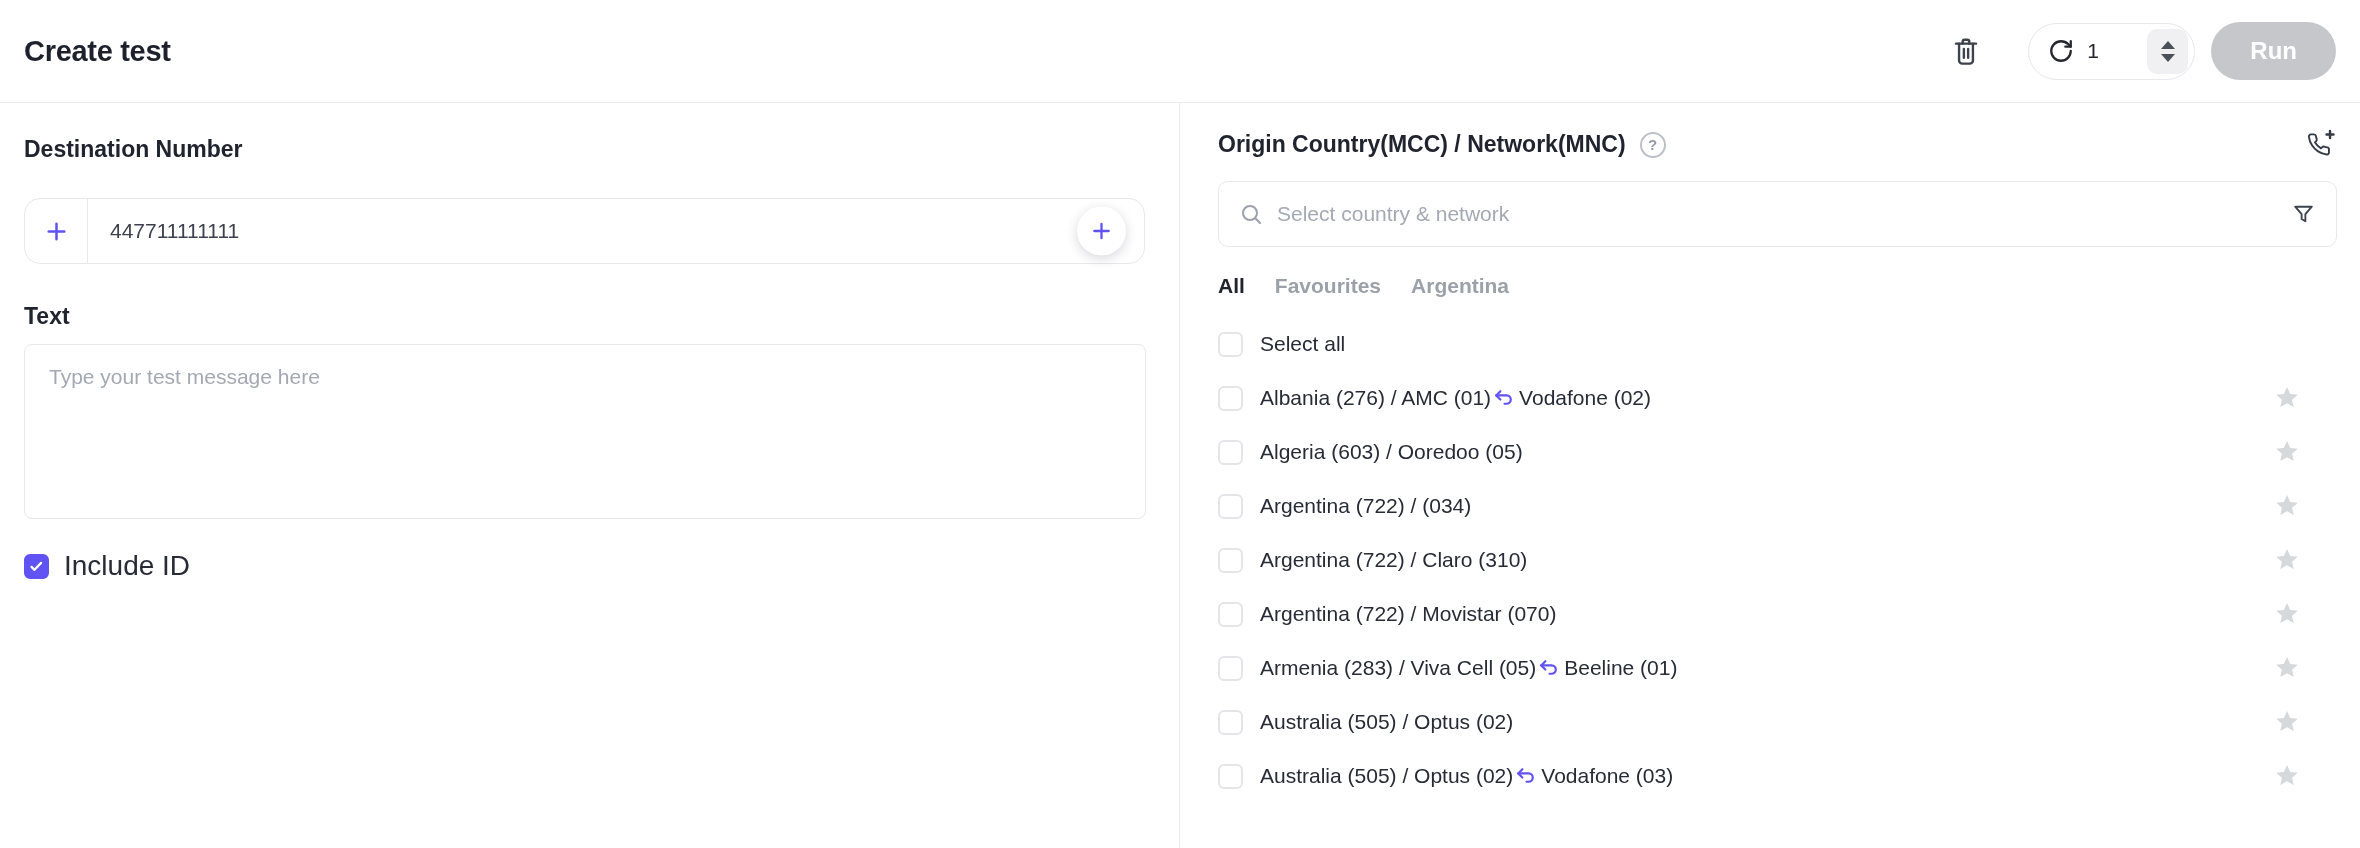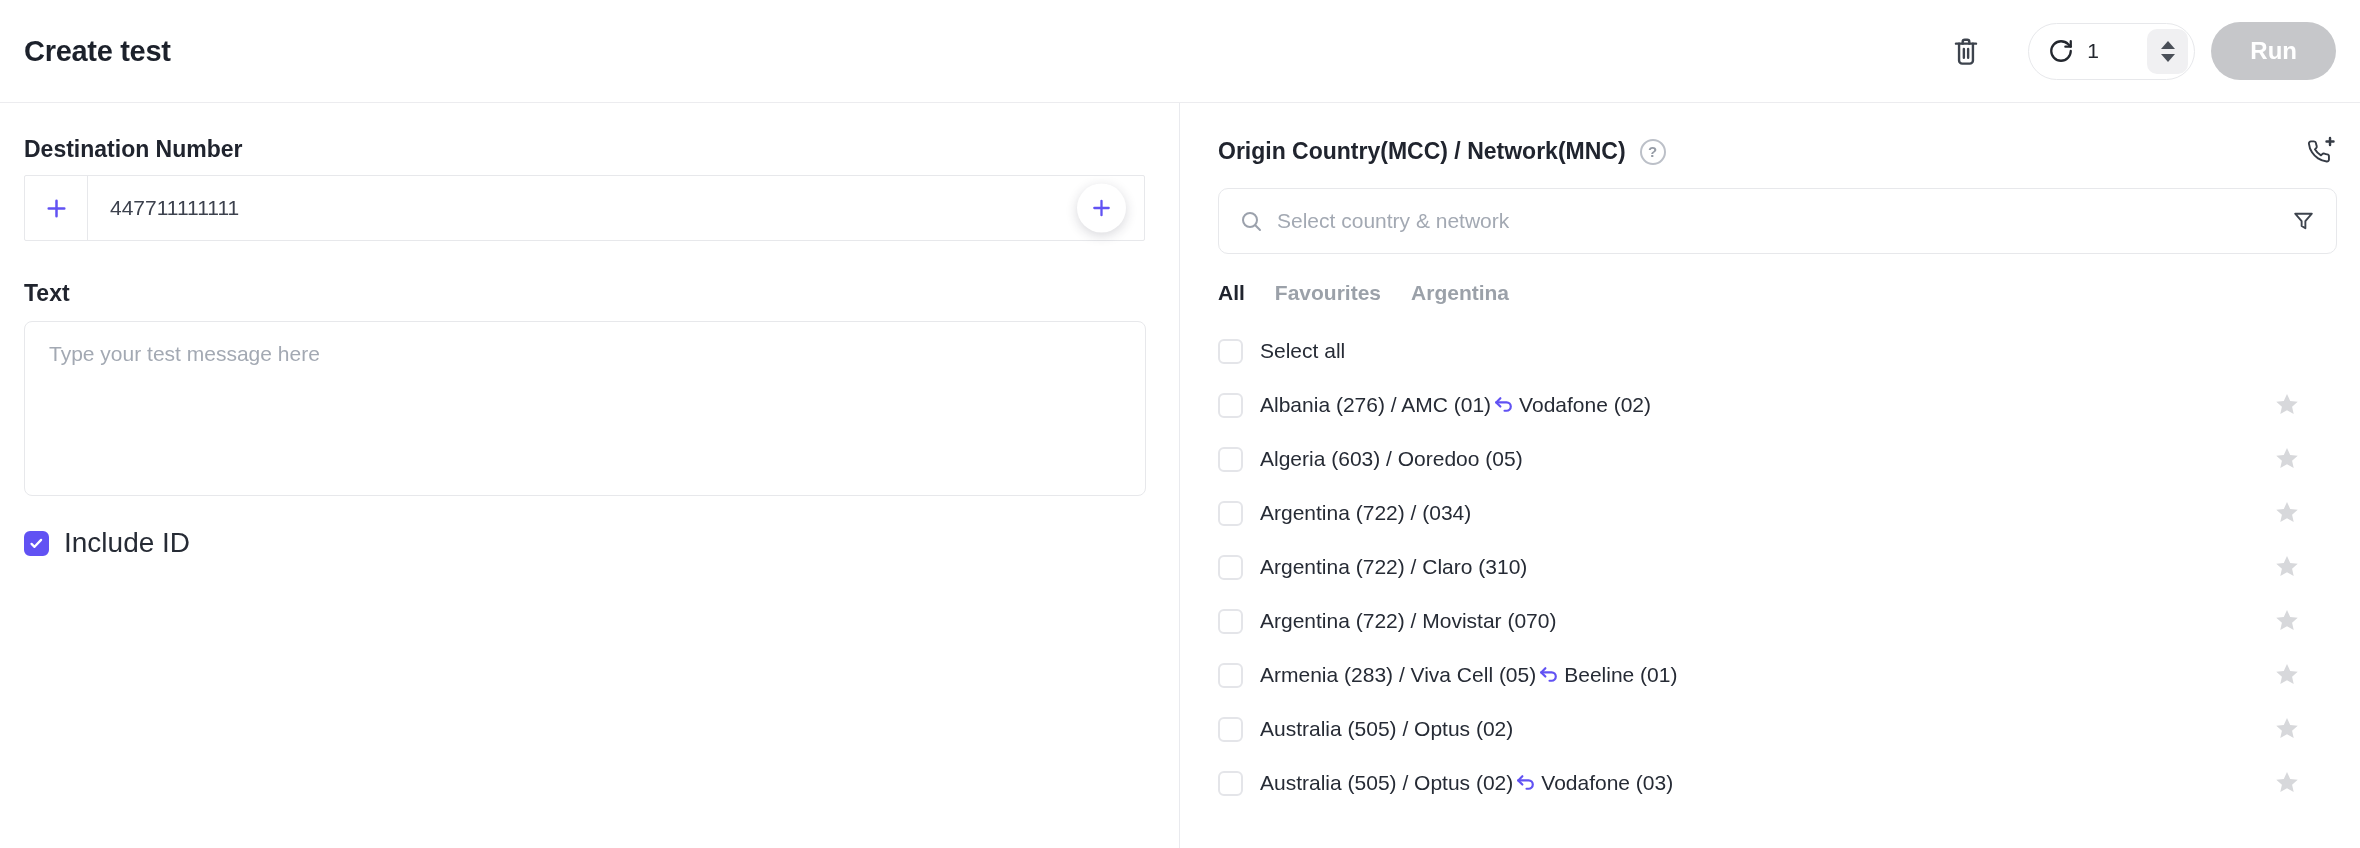--- a/index.html
+++ b/index.html
@@ -26,22 +26,22 @@
   .run-btn { margin-left:16px; height:58px; padding:0 39px; border:none; border-radius:29px;
              background:#c6c7ca; color:#fff; font-size:24px; font-weight:700; cursor:default; }
 
   
   .main { display:flex; height:745px; }
   .left-col  { width:1180px; border-right:1px solid #e9eaee; padding:0 34px 0 24px; }
   .right-col { flex:1; padding:0 23px 0 38px; }
   .section-title { font-size:23px; font-weight:700; color:#20242e; margin-top:33px; }
 
   
-  .dest-group { position:relative; margin-top:12px; height:66px; border:1px solid var(--border);
-                border-radius:2px; display:flex; align-items:stretch; background:#fff; }
+  .dest-group { position:relative; margin-top:35px; height:66px; border:1px solid var(--border);
+                border-radius:16px; display:flex; align-items:stretch; background:#fff; }
   .dest-add-left { width:63px; border:none; background:none; border-right:1px solid var(--border);
                    display:flex; align-items:center; justify-content:center; cursor:pointer; }
   .dest-input { flex:1; border:none; outline:none; background:transparent; font-size:21px;
                 color:#3c414d; padding:0 92px 0 22px; font-family:inherit; }
   .dest-add-circle { position:absolute; right:18px; top:50%; transform:translateY(-50%);
                      width:49px; height:49px; border-radius:50%; background:#fff; border:none;
                      box-shadow:0 3px 12px rgba(40,40,60,.18); display:flex; align-items:center;
                      justify-content:center; cursor:pointer; }
 
   
@@ -53,21 +53,21 @@
   
   .cb { width:25px; height:25px; border:2px solid #e4e5e9; border-radius:6px; background:#fff;
         display:flex; align-items:center; justify-content:center; flex:none; }
   .cb.checked { background:var(--accent); border-color:var(--accent); }
   .cb.checked svg { display:block; }
   .cb svg { display:none; }
   .include-row { margin-top:27px; display:flex; align-items:center; gap:15px; cursor:pointer; }
   .include-label { font-size:28px; color:#262b35; }
 
   
-  .right-head { margin-top:33px; display:flex; align-items:center; }
+  .right-head { margin-top:26px; display:flex; align-items:center; }
   .help-badge { margin-left:14px; width:26px; height:26px; border:2px solid #bcc0c8; border-radius:50%;
                 display:flex; align-items:center; justify-content:center; font-size:15px;
                 font-weight:700; color:#959ba5; cursor:default; }
   .phone-btn { margin-left:auto; }
   .search-box { margin-top:21px; height:66px; width:1119px; border:1px solid var(--border);
                 border-radius:10px; display:flex; align-items:center; padding:0 20px; background:#fff; }
   .search-input { flex:1; border:none; outline:none; font-size:21px; color:#3c414d;
                   margin-left:14px; font-family:inherit; background:transparent; }
   .tabs { margin-top:27px; display:flex; gap:30px; }
   .tab { font-size:21px; font-weight:700; color:#9ba1a9; cursor:pointer; }

